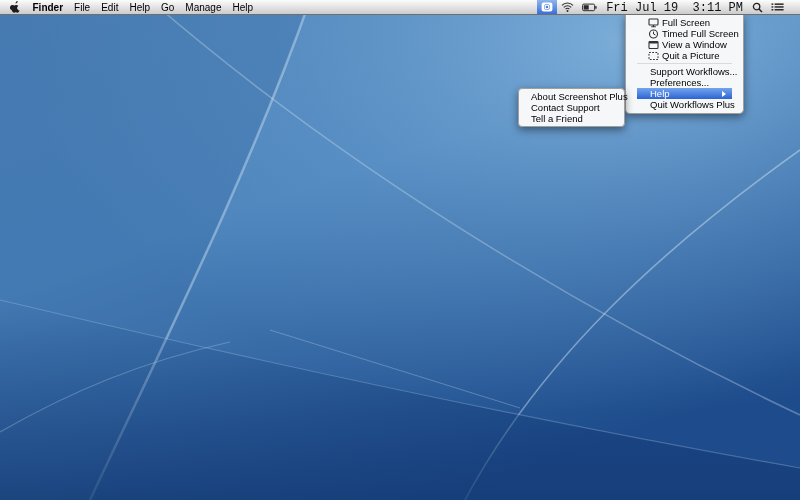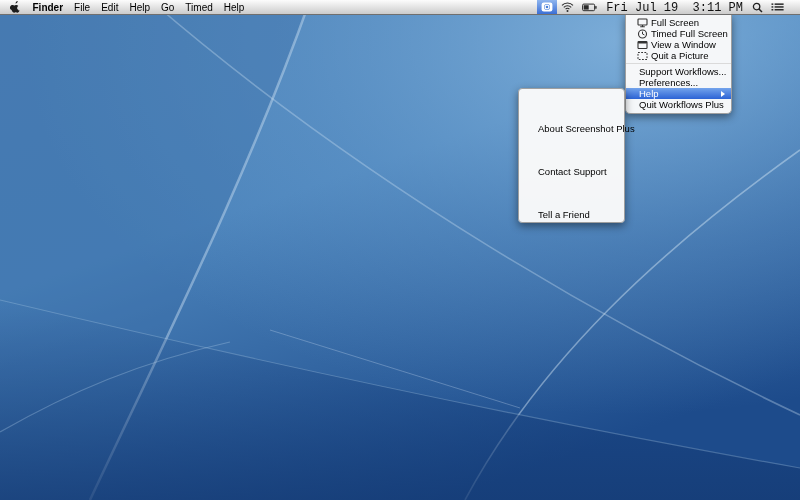--- a/index.html
+++ b/index.html
@@ -35,37 +35,37 @@
   .menu {
     position:absolute;
     background:rgba(250,250,250,0.97);
     border:1px solid #9f9f9f;
     box-shadow:0 3px 9px rgba(0,0,0,0.45);
     box-sizing:border-box;
     font-size:9.5px; color:#000;
     z-index:5;
   }
   .dropdown {
-    left:625px; top:14px; width:107px;
+    left:625px; top:14px; width:119px;
     border-top:none;
     border-radius:0 0 5px 5px;
-    padding:3px 0;
+    padding:3px 11px;
   }
   .submenu {
     left:518px; top:88px; width:107px;
     border-radius:4px;
     padding:2px 0;
   }
   .mi {
     height:11px; line-height:11px;
     display:flex; align-items:center;
     padding:0 6px 0 13px;
     white-space:nowrap; cursor:default;
   }
-  .submenu .mi { padding-left:19px;margin-top:32px; }
+  .submenu .mi { padding-left:12px; }
   .mi .mico { width:14px; display:flex; align-items:center; flex:none; margin-left:-2px; }
   .mi.hl {
     background:linear-gradient(#74a4ec, #2c63d5);
     color:#fff;
   }
   .arrow-right {
     margin-left:auto;
     width:0; height:0;
     border-left:4.5px solid #fff;
     border-top:3.2px solid transparent;
@@ -114,21 +114,21 @@
           <svg width="11" height="12" viewBox="0 0 170 190">
               <path fill="#1c1c1c" d="M150.4 150.3c-2.5 5.7-5.4 10.9-8.7 15.7-4.6 6.5-8.3 11-11.2 13.5-4.5 4.1-9.3 6.2-14.4 6.4-3.7 0-8.1-1.1-13.3-3.2-5.2-2.1-10-3.2-14.3-3.2-4.6 0-9.5 1.1-14.7 3.2-5.3 2.1-9.5 3.2-12.7 3.3-4.9.2-9.8-2-14.7-6.5-3.1-2.7-7-7.4-11.7-14-5-7.1-9.2-15.3-12.4-24.7C-1.3 130.7-3 121-3 111.5c0-10.9 2.3-20.2 7-28.1C7.7 77.1 12.6 72.1 18.8 68.5c6.1-3.7 12.8-5.5 19.9-5.6 3.9 0 9 1.2 15.4 3.6 6.4 2.4 10.4 3.6 12.2 3.6 1.3 0 5.9-1.4 13.6-4.2 7.3-2.6 13.4-3.7 18.4-3.3 13.6 1.1 23.9 6.5 30.7 16.2-12.2 7.4-18.2 17.7-18.1 31 .1 10.3 3.9 18.9 11.2 25.8 3.3 3.2 7.1 5.6 11.2 7.4-.9 2.6-1.8 5.1-2.9 7.3zM119.1 4.9c0 8.1-3 15.7-8.9 22.7-7.1 8.3-15.7 13.1-25.1 12.4-.1-1-.2-2-.2-3.1 0-7.8 3.4-16.1 9.4-22.9 3-3.4 6.8-6.3 11.5-8.6 4.6-2.3 9-3.5 13.1-3.7.1 1.1.2 2.2.2 3.2z"></path>
             </svg>
         </span>
       </span>
       <span class="mbitem bold">Finder</span>
       <span class="mbitem">File</span>
       <span class="mbitem">Edit</span>
       <span class="mbitem">Help</span>
       <span class="mbitem">Go</span>
-      <span class="mbitem">Timed</span>
+      <span class="mbitem">Manage</span>
       <span class="mbitem">Help</span>
     </div>
 
     <div class="mb-right">
       <span class="statusitem extra-selected">
         <span style="display:flex;">
           <svg width="12" height="10" viewBox="0 0 12 10">
             <rect x="0.6" y="0.6" width="10.8" height="8.8" rx="2.2" fill="#fff"></rect>
             <circle cx="6" cy="5" r="3" fill="#4a7fd8"></circle>
             <circle cx="6" cy="5" r="1.9" fill="none" stroke="#fff" stroke-width="1.2"></circle>

